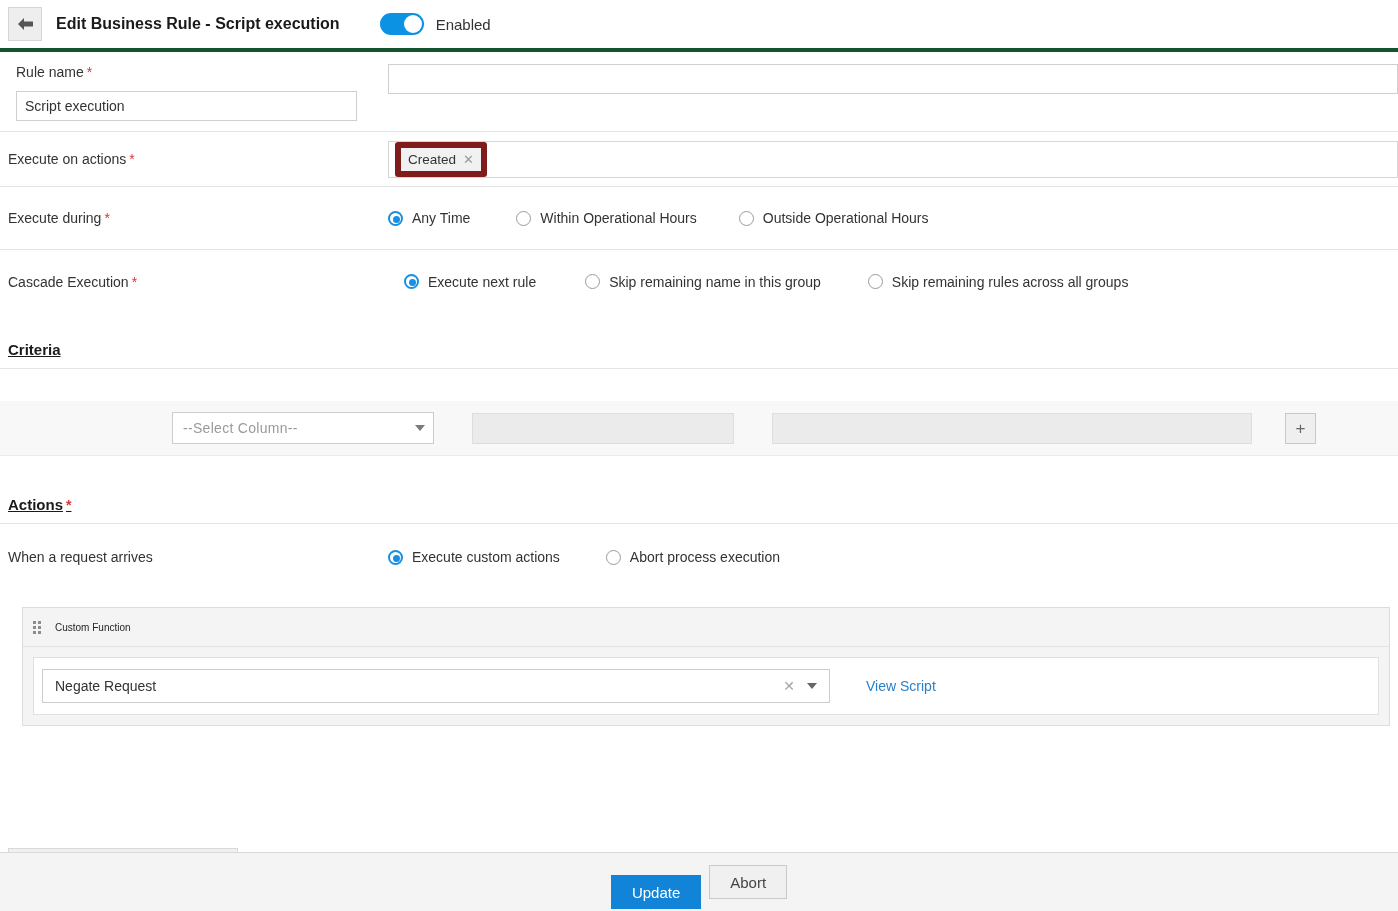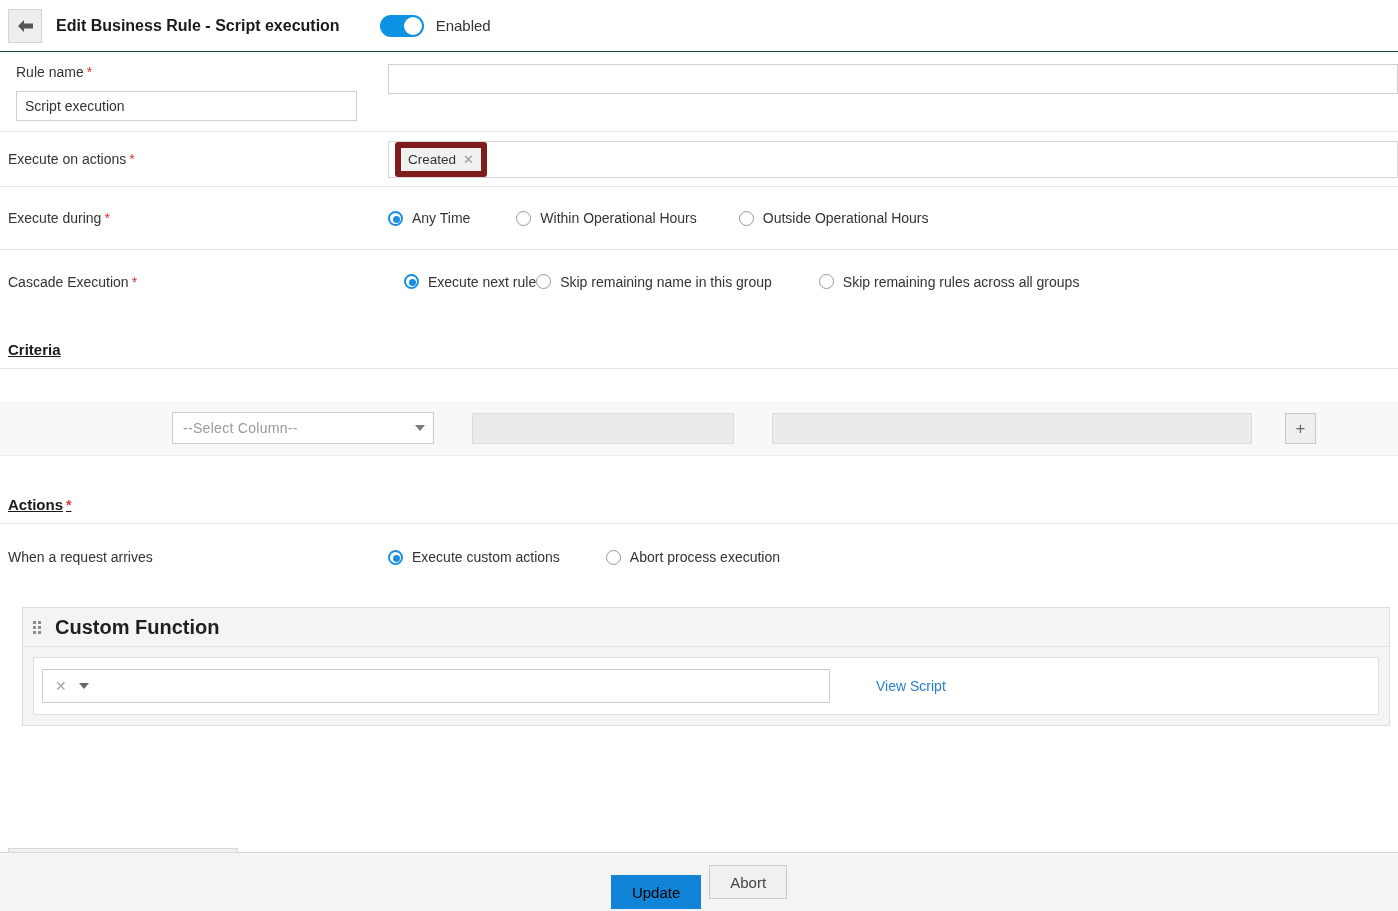--- a/index.html
+++ b/index.html
@@ -18,21 +18,21 @@
     position: relative;
   }
 
   
   .header {
     height: 52px;
     box-sizing: border-box;
     display: flex;
     align-items: center;
     padding: 0 0 0 8px;
-    border-bottom: 1px solid #14532d;
+    border-bottom: 4px solid #14532d;
     background: #ffffff;
   }
   .back-btn {
     width: 32px;
     height: 32px;
     background: #eeeeee;
     border: 1px solid #d4d4d4;
     display: flex;
     align-items: center;
     justify-content: center;
@@ -310,22 +310,22 @@
     cursor: grab;
     flex: none;
   }
   .drag-handle i {
     display: block;
     width: 3px; height: 3px;
     background: #8d8d8d;
   }
   .cf-title {
     margin-left: 14px;
-    font-size: 20px;
-    font-weight: bold;
+    font-size: 10px;
+    font-weight: normal;
     color: #1f1f1f;
     text-align: center;
   }
   .cf-body {
     background: #ffffff;
     margin: 10px;
     border: 1px solid #e0e0e0;
     height: 58px;
     display: flex;
     align-items: center;
@@ -354,21 +354,21 @@
     line-height: 1;
   }
   .cf-caret {
     width: 0; height: 0;
     border-left: 5px solid transparent;
     border-right: 5px solid transparent;
     border-top: 6px solid #666666;
     margin-right: 6px;
   }
   .view-script {
-    margin-left: 46px;
+    margin-left: 36px;
     color: #2a7fcb;
     font-size: 14px;
     text-decoration: none;
     cursor: pointer;
     white-space: nowrap;
   }
 
   
   .ghost-panel {
     position: absolute;
@@ -402,21 +402,21 @@
     font-family: "Liberation Sans", sans-serif;
     font-size: 15px;
     cursor: pointer;
     border: 1px solid transparent;
     display: inline-flex;
     align-items: center;
     justify-content: center;
   }
   .btn-primary {
     background: #1184d8;
-    color: #000000;
+    color: #ffffff;
     border-color: #1184d8;
     margin-top: 20px;
   }
   .btn-secondary {
     background: #f0f0f0;
     color: #444444;
     border-color: #c9c9c9;
   }
 </style>
 </head>
@@ -485,21 +485,21 @@
         <span class="radio-label">Outside Operational Hours</span>
       </span>
     </div>
   </div>
 
   <div class="row row-radios row-noborder">
     <div class="label-col">
       <span>Cascade Execution</span><span class="req">*</span>
     </div>
     <div class="field-col radio-group">
-      <span class="radio-item" style="padding-left:16px;">
+      <span class="radio-item" style="margin-right:49px;padding-left:16px;">
         <span class="radio checked"></span>
         <span class="radio-label">Execute next rule</span>
       </span>
       <span class="radio-item" style="margin-right:47px;">
         <span class="radio"></span>
         <span class="radio-label">Skip remaining name in this group</span>
       </span>
       <span class="radio-item">
         <span class="radio"></span>
         <span class="radio-label">Skip remaining rules across all groups</span>
@@ -548,20 +548,21 @@
           <i></i>
           <i></i>
           <i></i>
           <i></i>
           <i></i>
       </span>
       <span class="cf-title">Custom Function</span>
     </div>
     <div class="cf-body">
       <div class="cf-select">
+        <span class="val">Negate Request</span>
         <span class="cf-clear">✕</span>
         <span class="cf-caret"></span>
       </div>
       <span class="view-script">View Script</span>
     </div>
   </div>
 
   <div class="ghost-panel"></div>
 
 </div>

